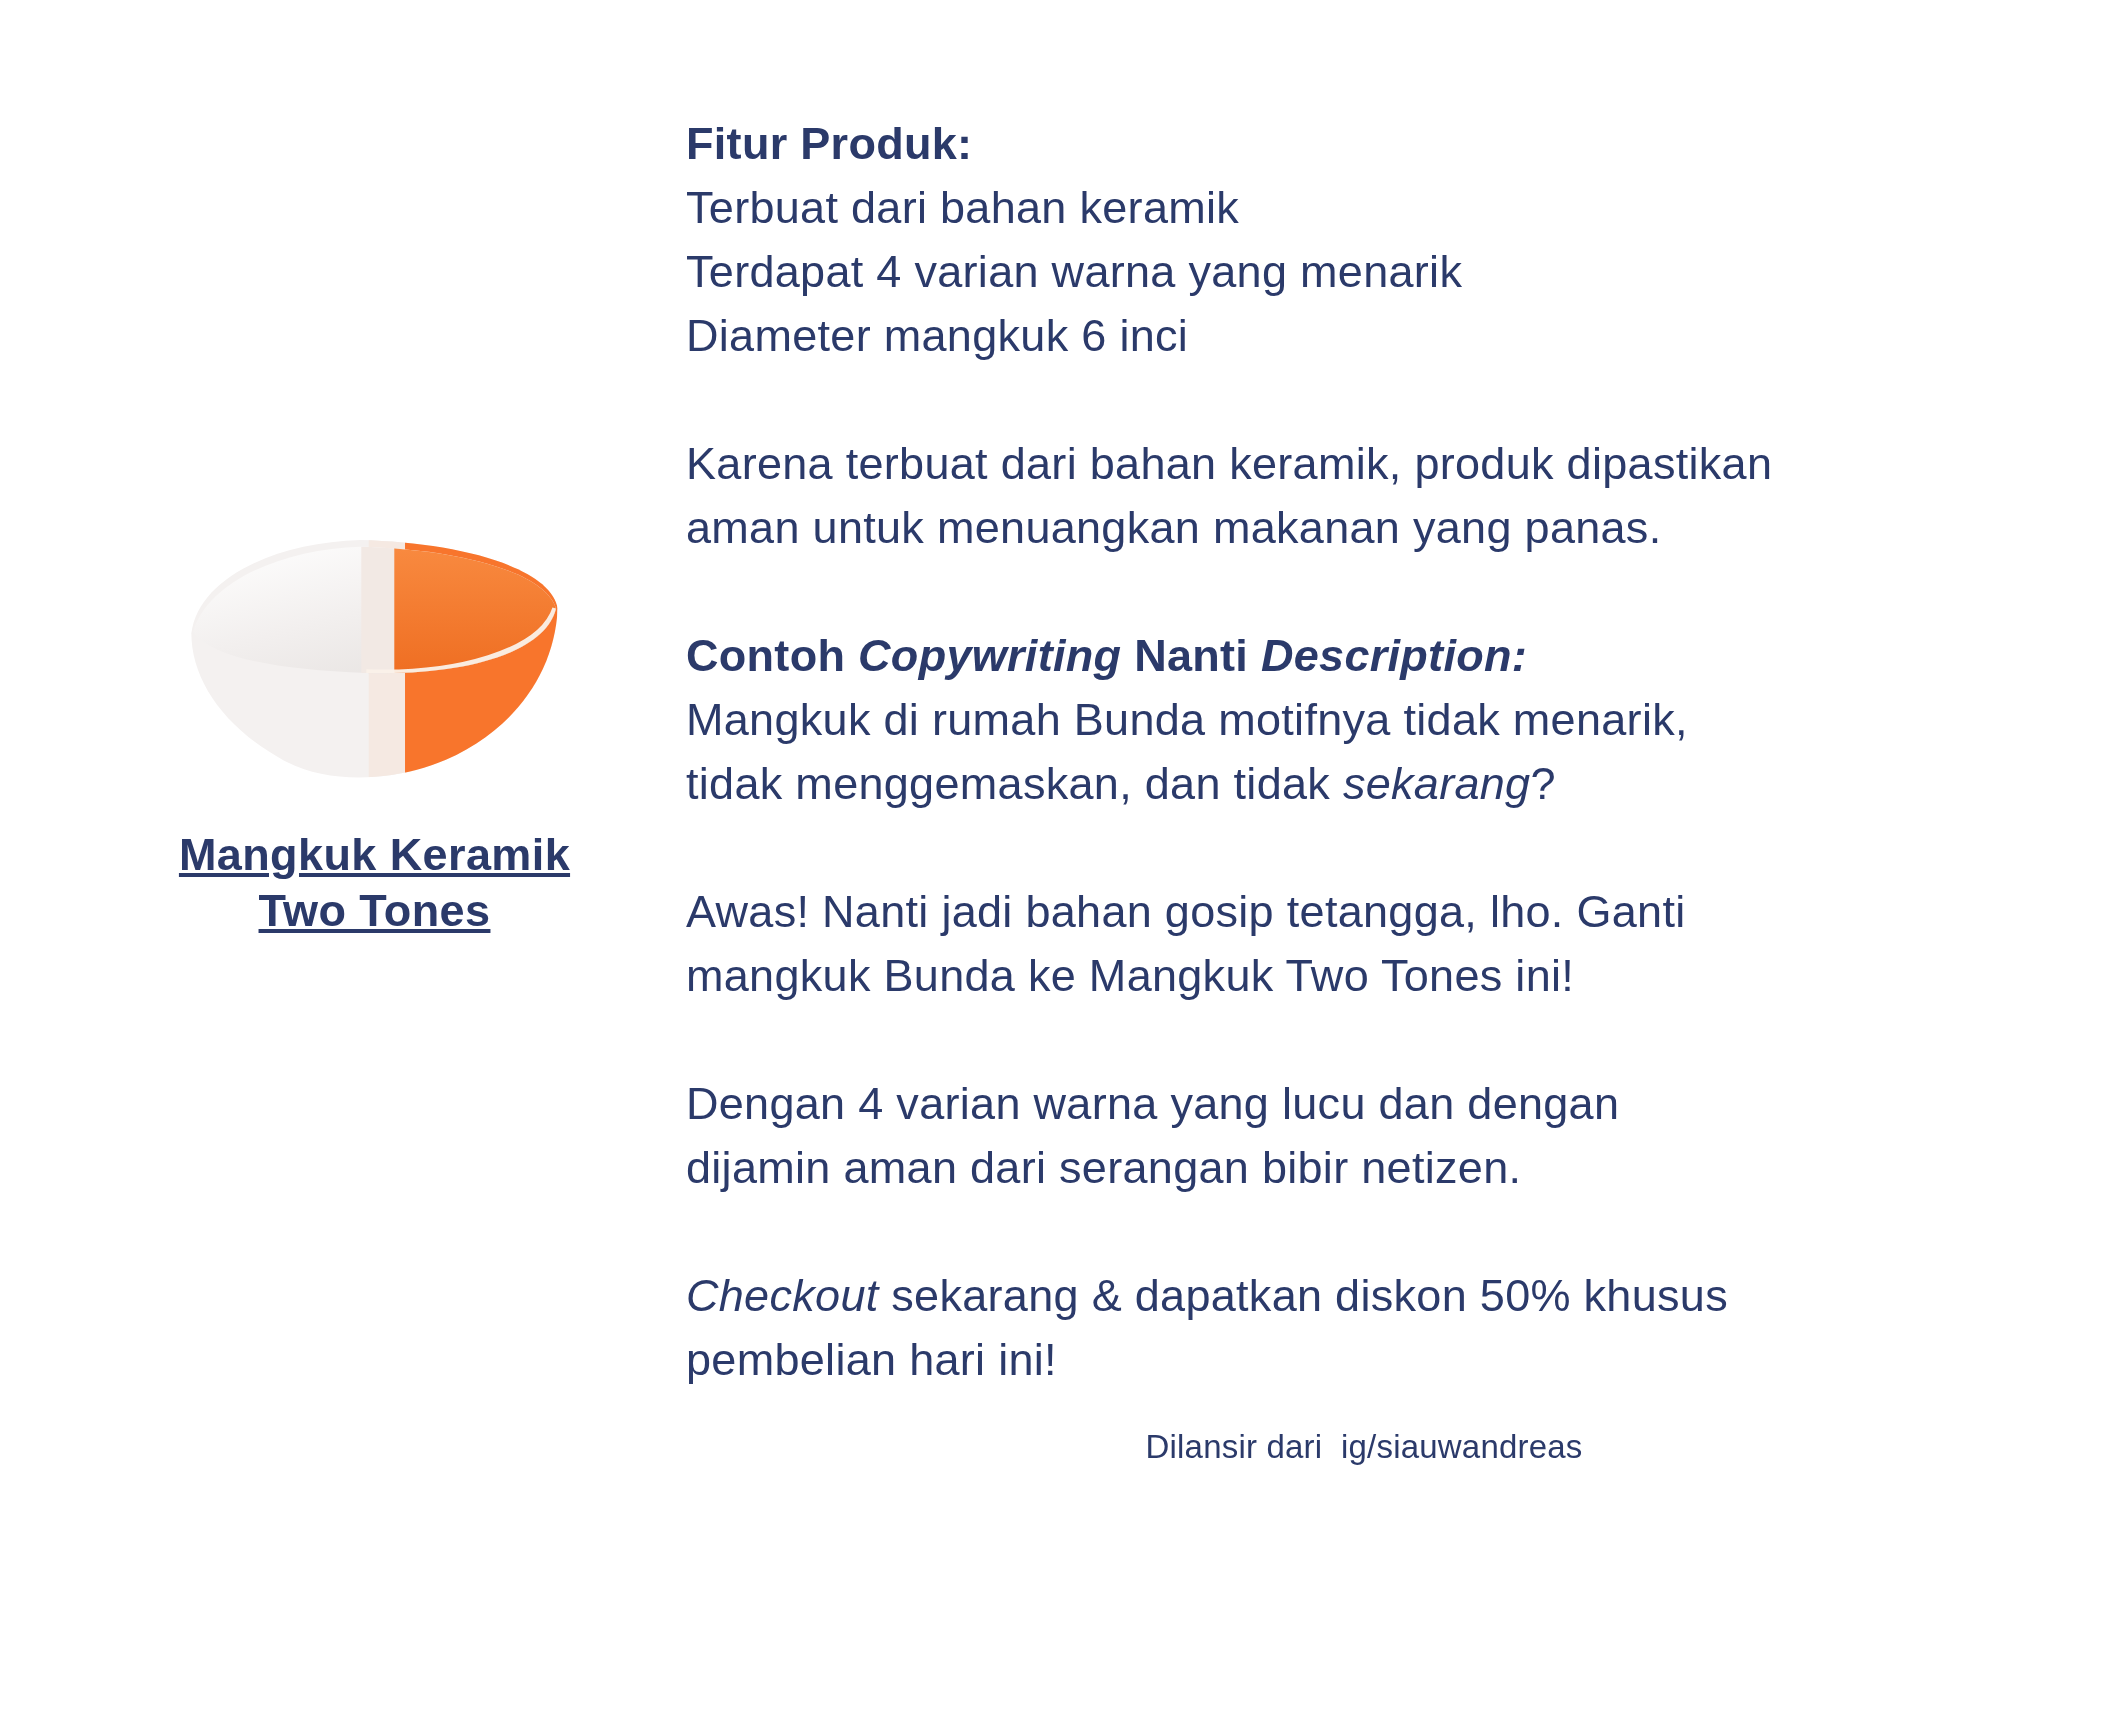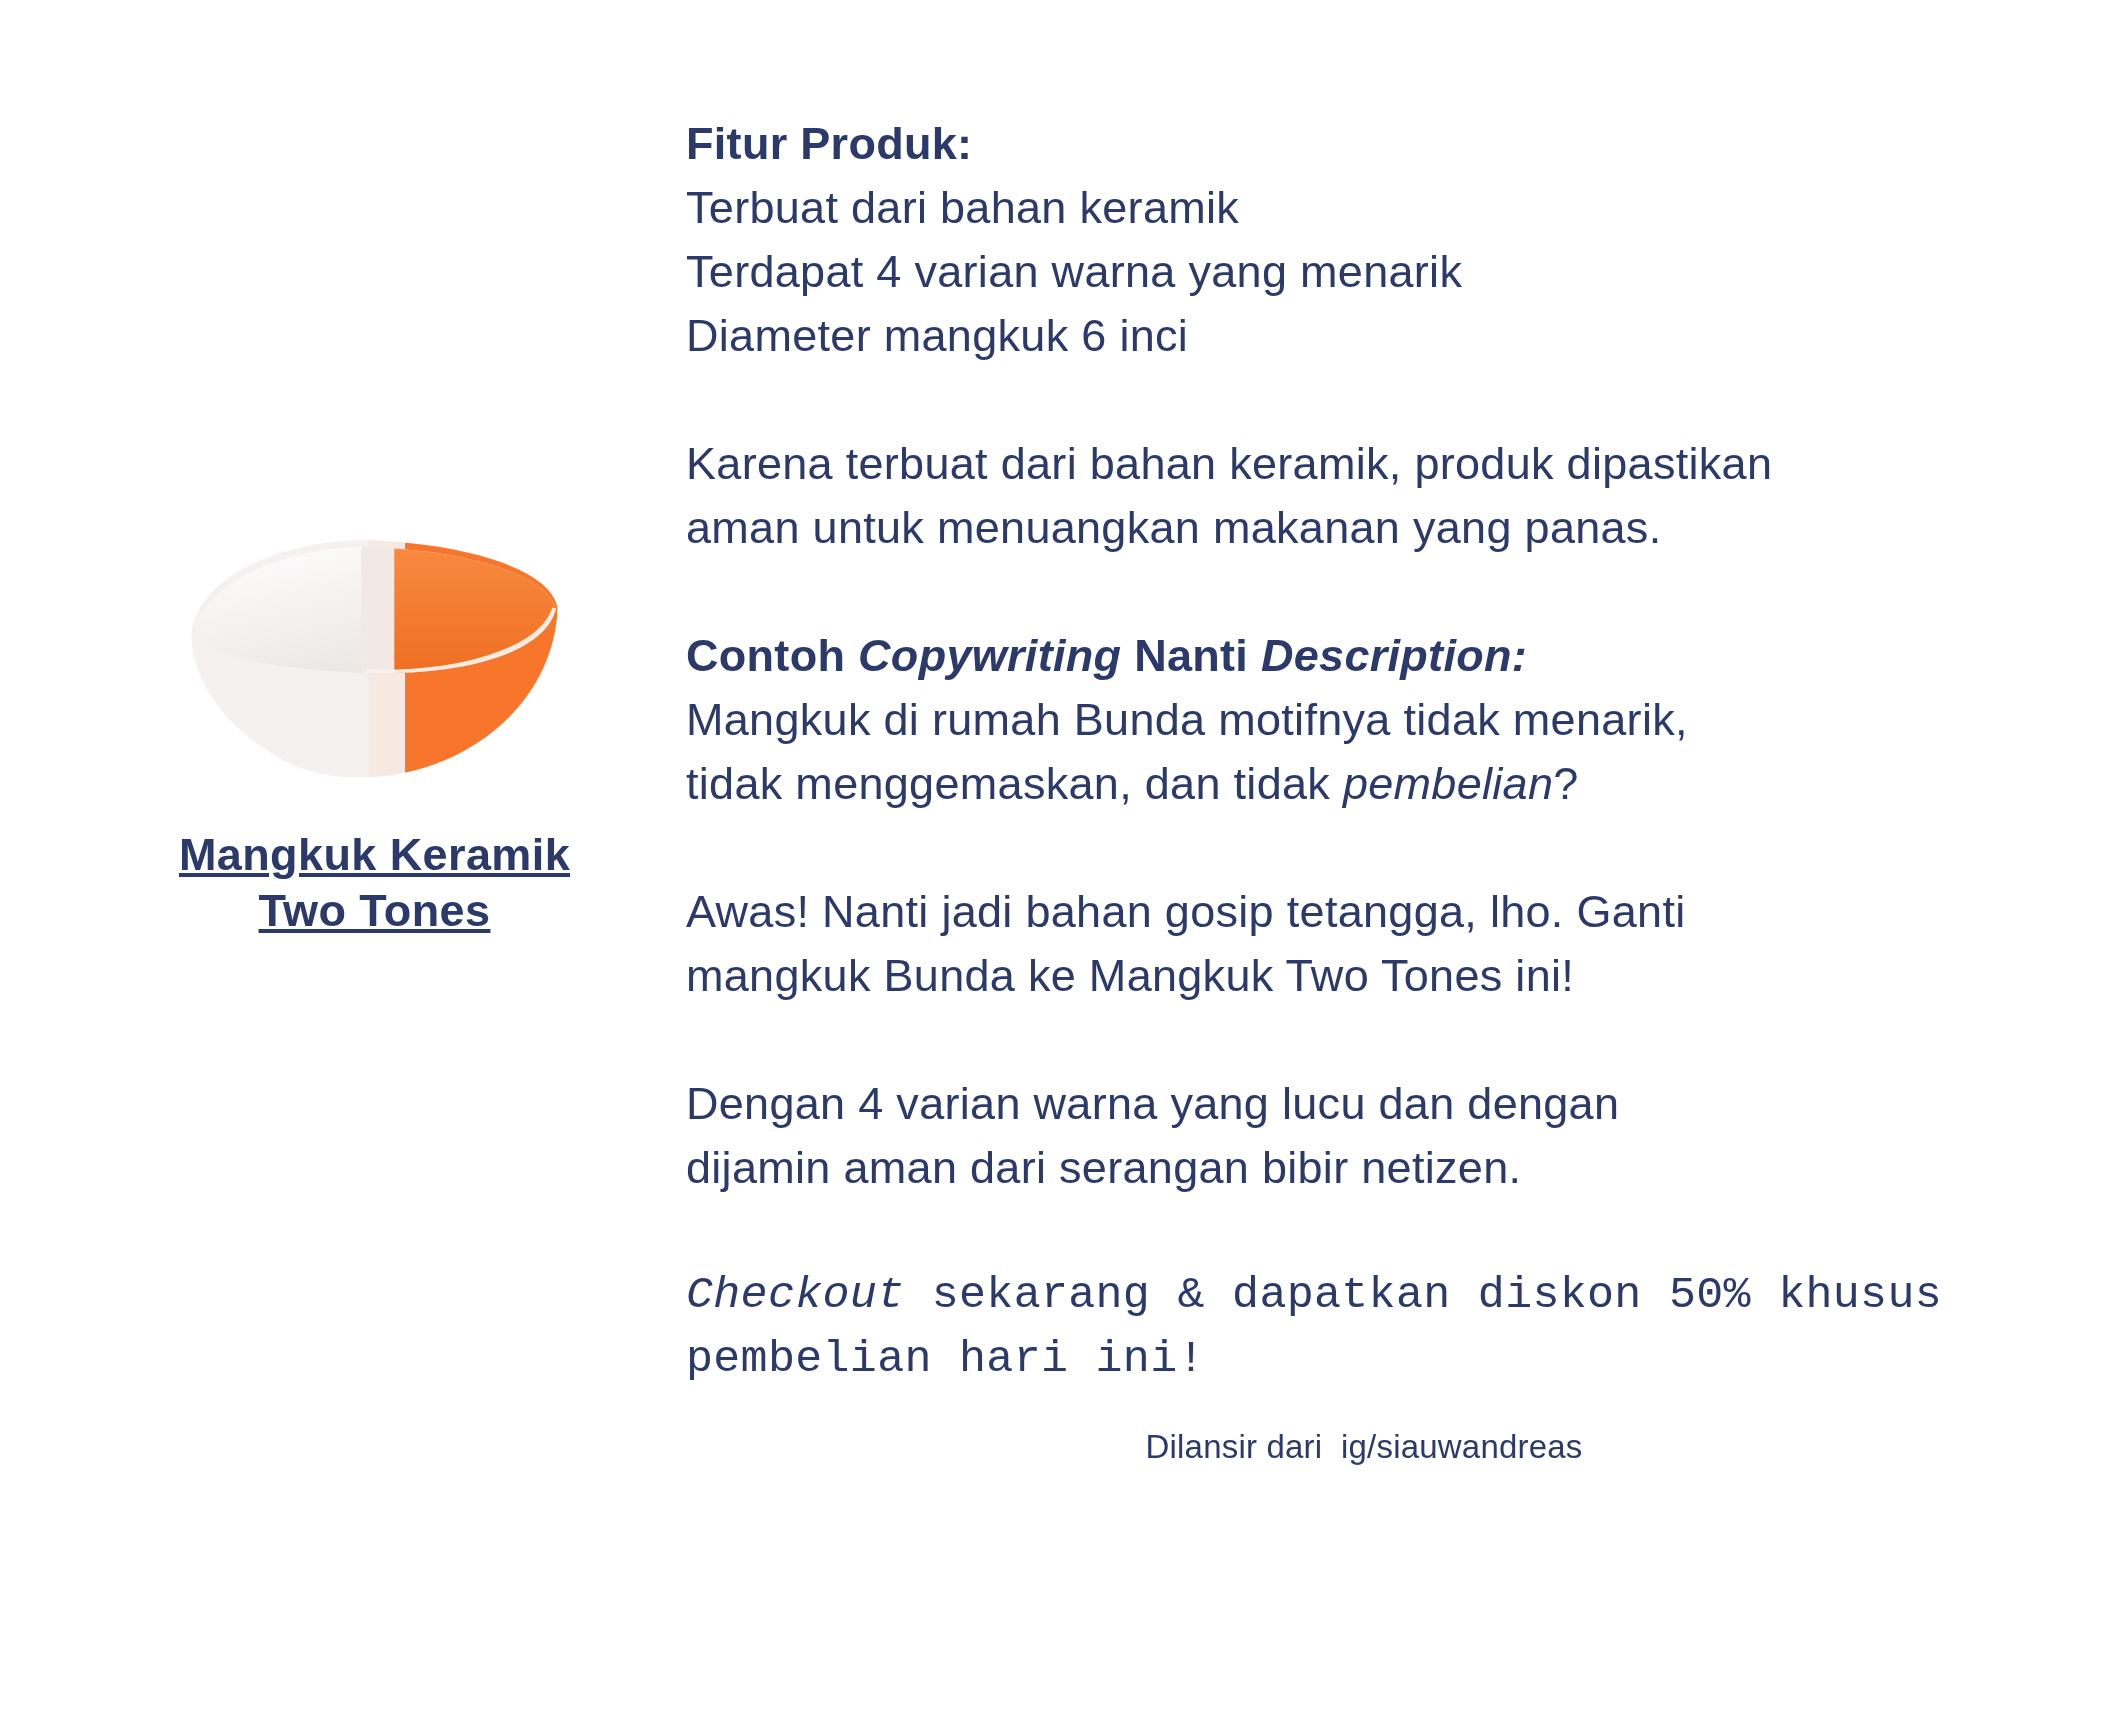--- a/index.html
+++ b/index.html
@@ -42,21 +42,21 @@
     position: absolute;
     left: 686px;
     top: 112px;
     width: 1356px;
     font-size: 45px;
     line-height: 64px;
     letter-spacing: 0.3px;
     color: #2b3a6a;
   }
   .para { margin: 0 0 64px 0; }
-  .para.last { margin-bottom: 8px; font-family: Liberation Mono, monospace; }
+  .para.last { margin-bottom: 8px; }
   .ln { display: block; white-space: pre-wrap; }
   .hd { font-weight: 700; }
   em { font-style: italic; }
   .credit {
     margin: 32px 0 0 0;
     font-size: 33px;
     line-height: 45px;
     letter-spacing: 0.2px;
     white-space: pre-wrap;
     text-align: center;
@@ -118,21 +118,21 @@
     </p>
 
     <p class="para">
       <span class="ln">Karena terbuat dari bahan keramik, produk dipastikan</span>
       <span class="ln">aman untuk menuangkan makanan yang panas.</span>
     </p>
 
     <p class="para">
       <strong class="ln hd"><span>Contoh </span><em>Copywriting</em><span> Nanti </span><em>Description:</em></strong>
       <span class="ln">Mangkuk di rumah Bunda motifnya tidak menarik,</span>
-      <span class="ln"><span>tidak menggemaskan, dan tidak </span><em>pembelian</em><span>?</span></span>
+      <span class="ln"><span>tidak menggemaskan, dan tidak </span><em>sekarang</em><span>?</span></span>
     </p>
 
     <p class="para">
       <span class="ln">Awas! Nanti jadi bahan gosip tetangga, lho. Ganti</span>
       <span class="ln">mangkuk Bunda ke Mangkuk Two Tones ini!</span>
     </p>
 
     <p class="para">
       <span class="ln">Dengan 4 varian warna yang lucu dan dengan</span>
       <span class="ln">dijamin aman dari serangan bibir netizen.</span>

